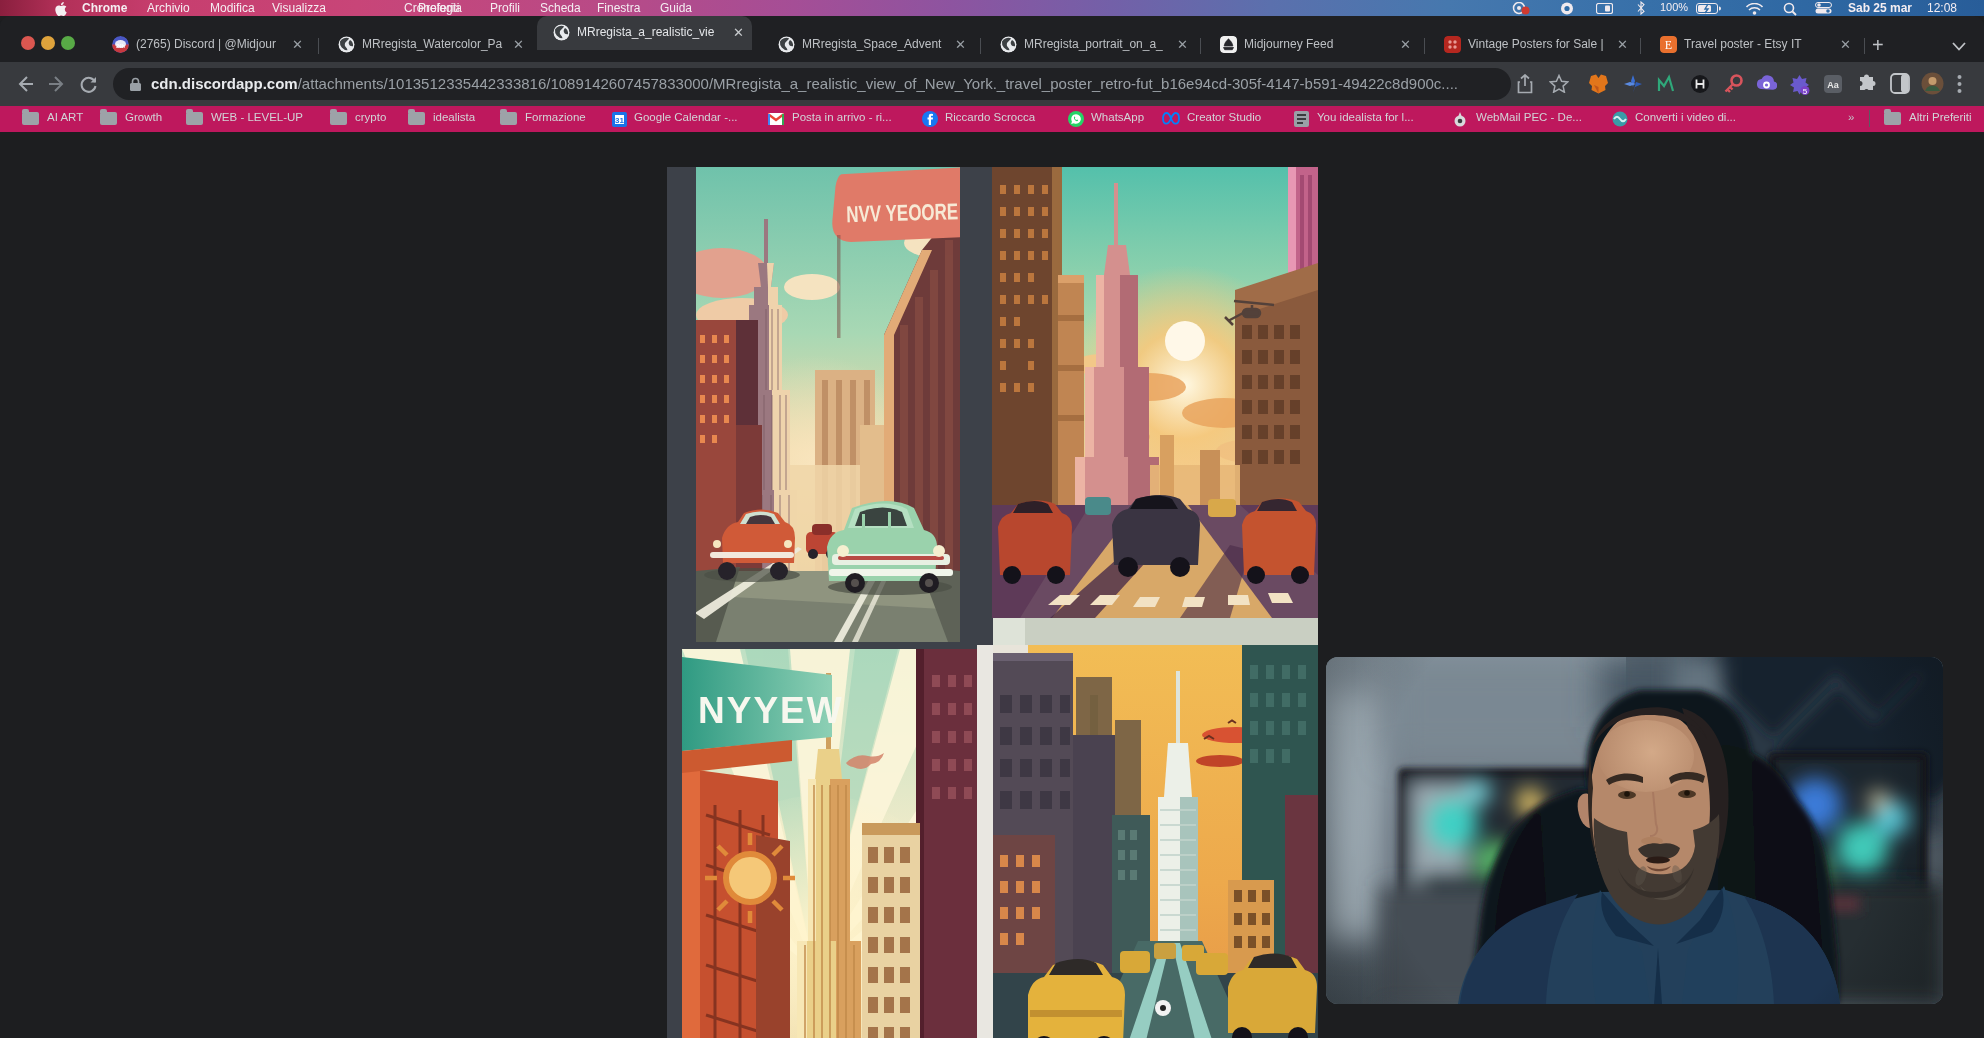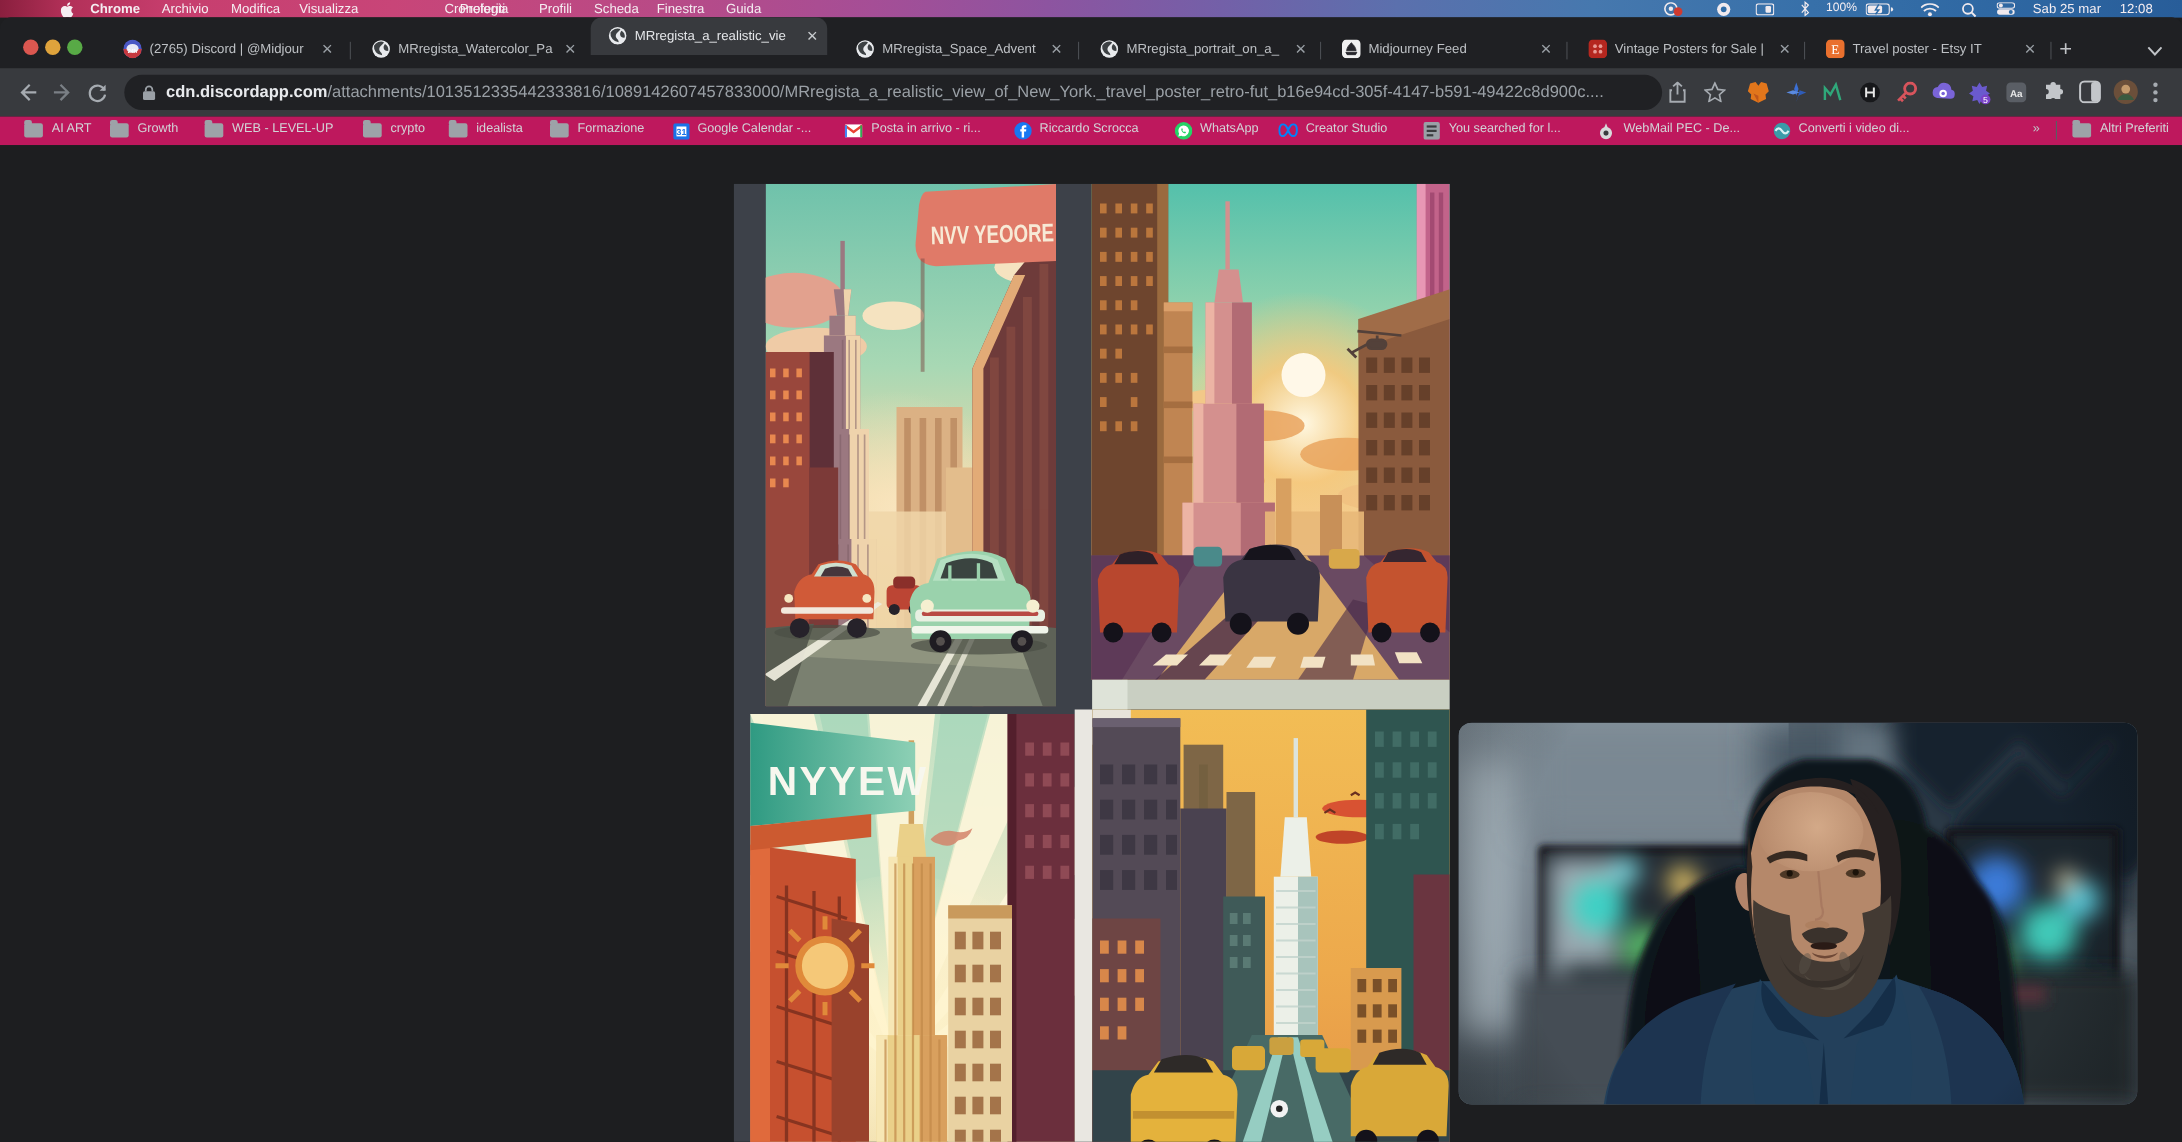--- a/index.html
+++ b/index.html
@@ -82,21 +82,21 @@
   <svg style="position:absolute;left:1783px;top:2px" width="14" height="14" viewBox="0 0 14 14">
       <circle cx="6" cy="6" r="4.5" fill="none" stroke="#f0eaee" stroke-width="1.6"></circle>
       <path d="M9.5 9.5 L13 13" stroke="#f0eaee" stroke-width="1.8"></path>
     </svg>
   <svg style="position:absolute;left:1815px;top:2px" width="17" height="12" viewBox="0 0 17 12">
       <rect x="0.5" y="0.5" width="16" height="5" rx="2.5" fill="none" stroke="#f0eaee" stroke-width="1"></rect>
       <circle cx="4" cy="3" r="1.8" fill="#f0eaee"></circle>
       <rect x="0.5" y="6.5" width="16" height="5" rx="2.5" fill="#f0eaee"></rect>
       <circle cx="13" cy="9" r="1.8" fill="#2f6ca7"></circle>
     </svg>
-  <span class="mi" style="left:1848px;">Sab 25 mar</span>
+  <span class="mi" style="left:1848px;font-weight:bold;">Sab 25 mar</span>
   <span class="mi" style="left:1927px;">12:08</span>
 </div>
 <div id="window">
 <div id="tabbar">
   <div class="tl" style="left:21px; background:#db5750;"></div>
   <div class="tl" style="left:41px; background:#dfa33c;"></div>
   <div class="tl" style="left:61px; background:#58aa46;"></div>
   <div class="tab" style="left:96px; width:215px;">
     <svg class="fav" viewBox="0 0 17 17">
           <circle cx="8.5" cy="8.5" r="8.5" fill="#4a57c4"></circle>
@@ -298,21 +298,21 @@
   <svg style="position:absolute;left:1162px;top:6px" width="18" height="13" viewBox="0 0 18 13">
         <path d="M4.5 1 C2 1 1 3.8 1 6.3 1 9 2 11.7 4.3 11.7 6.5 11.7 7.8 9.2 9 6.3 10.2 3.5 11.5 1 13.7 1 16 1 17 3.8 17 6.3 17 9 16 11.7 13.5 11.7 11.4 11.7 10.1 9.5 9 6.3 7.9 3.3 6.8 1 4.5 1Z" fill="none" stroke="#0082fb" stroke-width="1.8"></path>
       </svg>
   <span class="bm" style="left:1187px;">Creator Studio</span>
   <svg style="position:absolute;left:1294px;top:5px" width="15" height="16" viewBox="0 0 15 16">
         <rect width="15" height="16" rx="2" fill="#9aa0a6"></rect>
         <rect x="3" y="3" width="9" height="2" fill="#3a3b3e"></rect>
         <rect x="3" y="7" width="9" height="2" fill="#3a3b3e"></rect>
         <rect x="3" y="11" width="6" height="2" fill="#3a3b3e"></rect>
       </svg>
-  <span class="bm" style="left:1317px;">You searched for l...</span>
+  <span class="bm" style="left:1317px;">You idealista for l...</span>
   <svg style="position:absolute;left:1452px;top:5px" width="16" height="16" viewBox="0 0 16 16">
         <path d="M8 1 L10 6 H6Z" fill="#d8d9db"></path>
         <circle cx="8" cy="10" r="5.5" fill="#d8d9db"></circle>
         <circle cx="8" cy="10" r="2.3" fill="#3a3b3e"></circle>
       </svg>
   <span class="bm" style="left:1476px;">WebMail PEC - De...</span>
   <svg style="position:absolute;left:1612px;top:5px" width="16" height="16" viewBox="0 0 16 16">
         <circle cx="8" cy="8" r="7.5" fill="#3a9ba8"></circle>
         <path d="M2 8 c2-3 4-3 6 0 s4 3 6 0" stroke="#d5f0f2" stroke-width="2" fill="none"></path>
       </svg>

